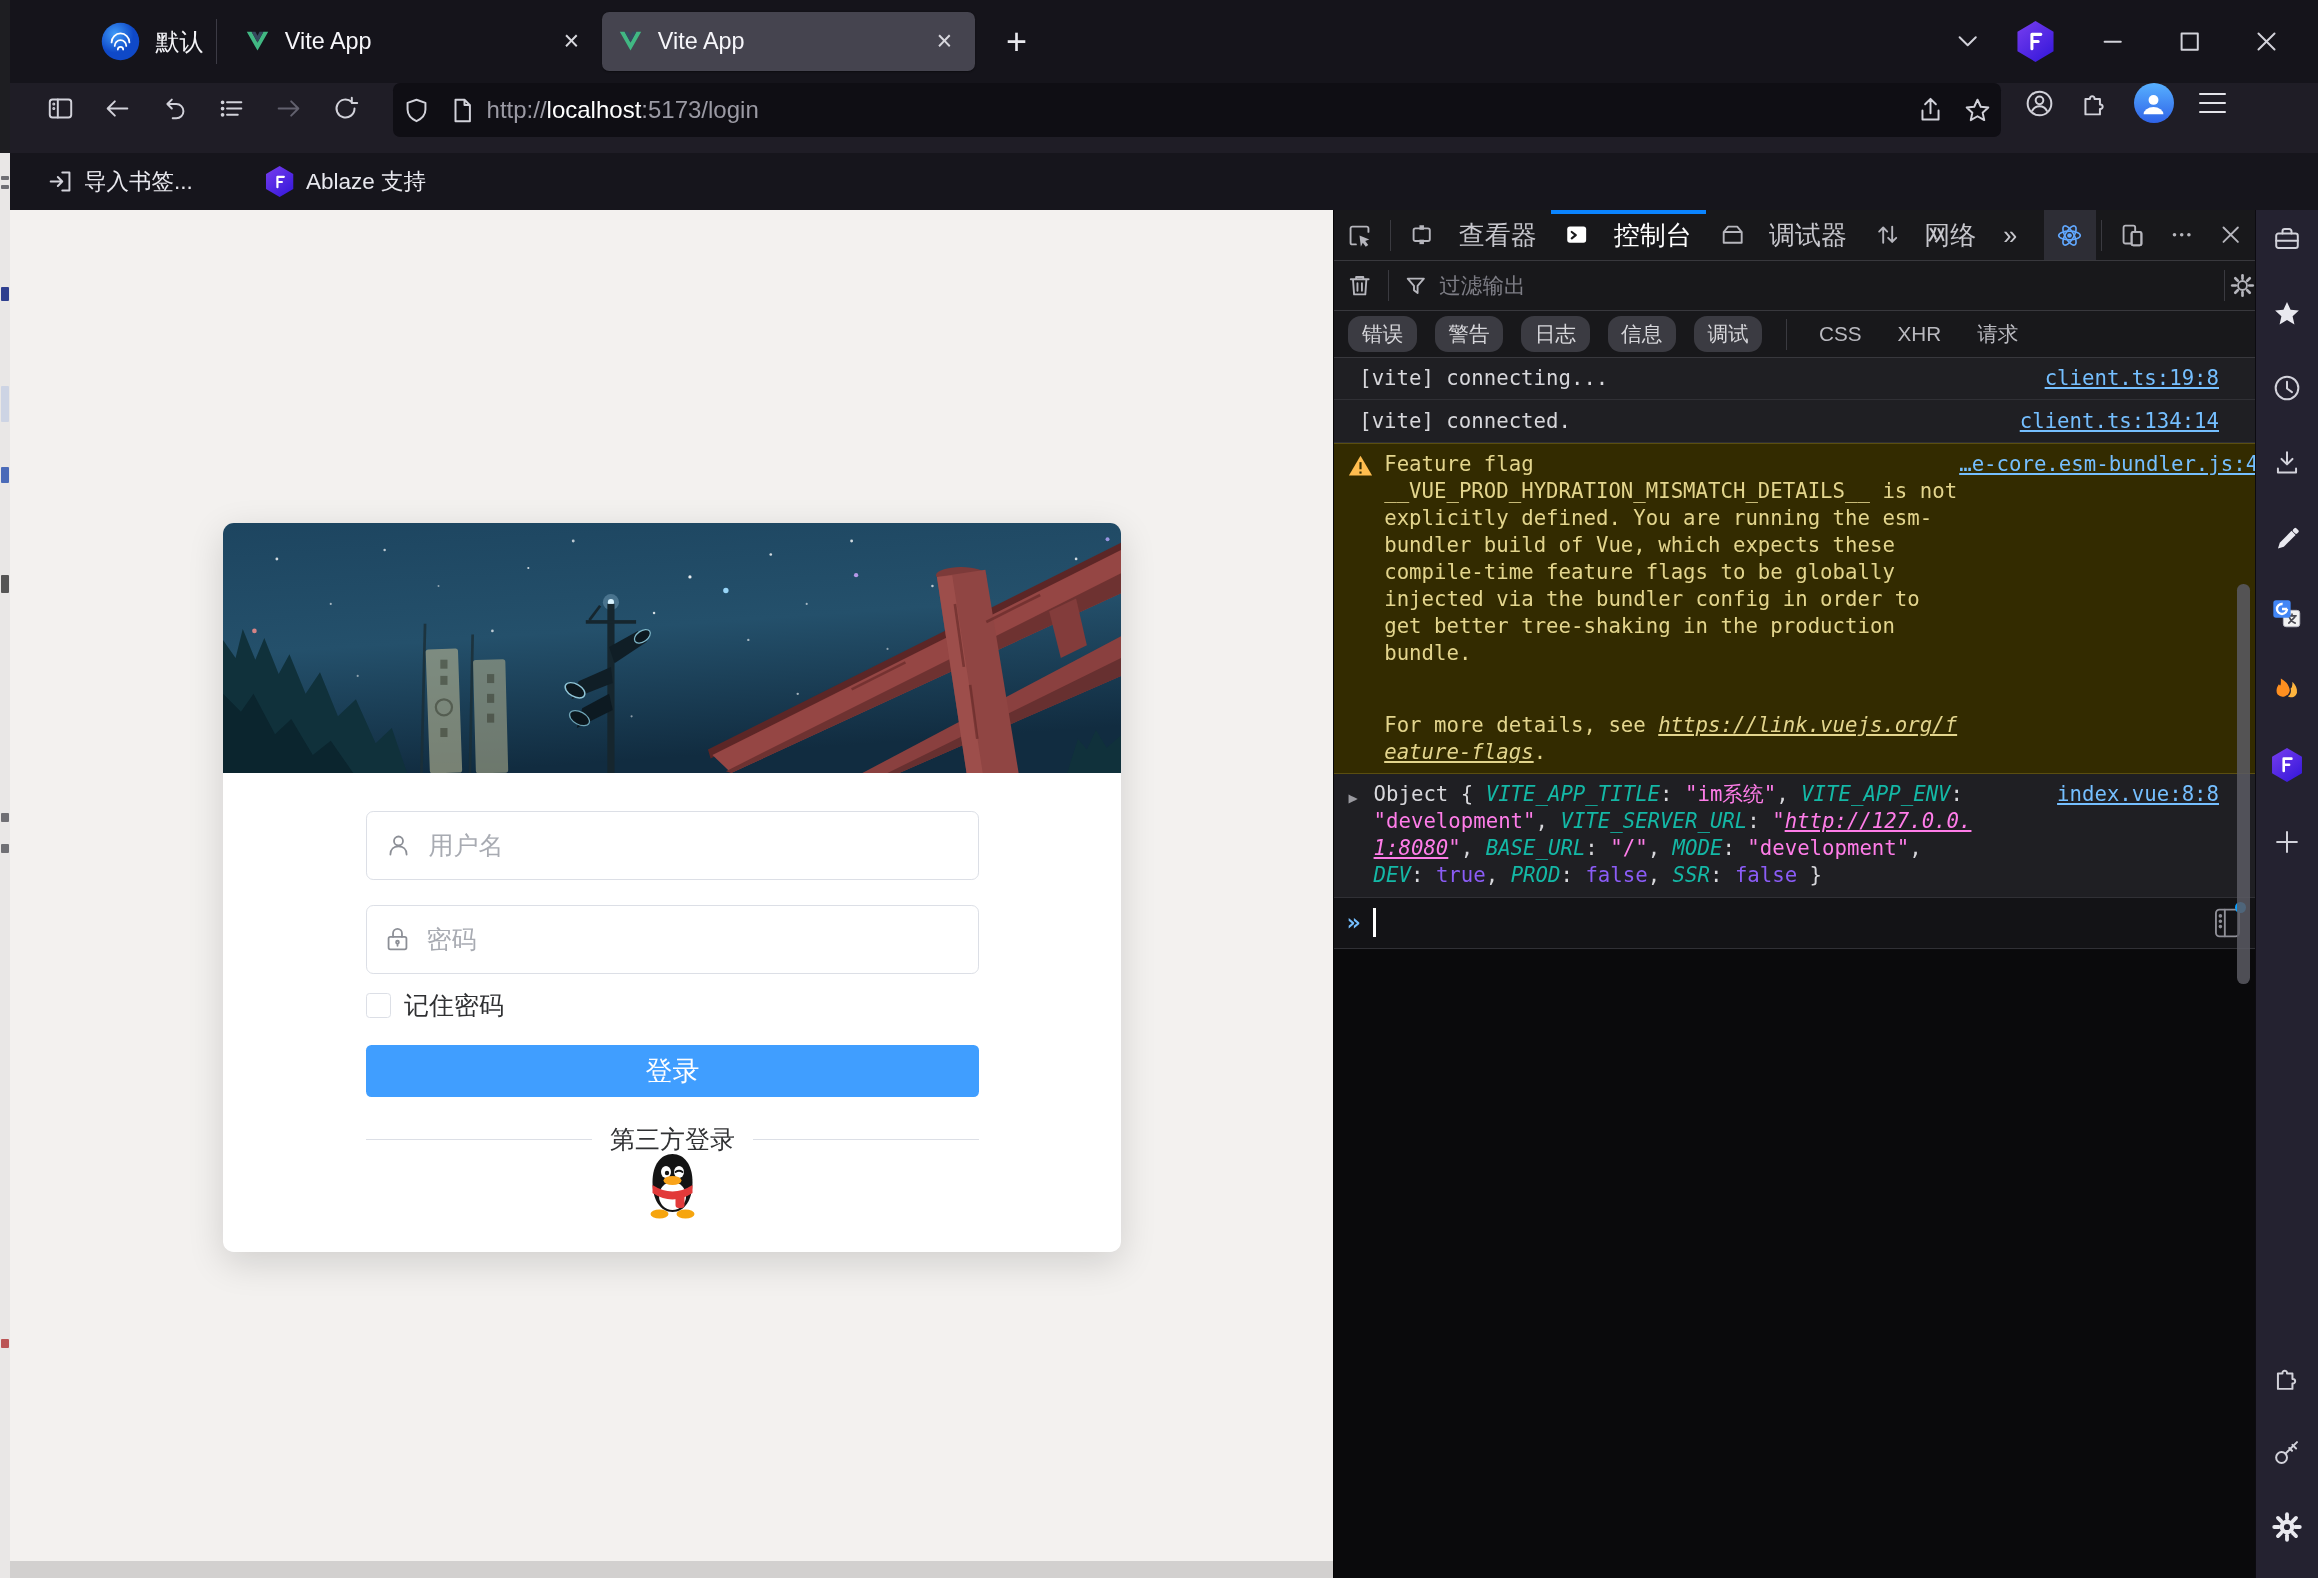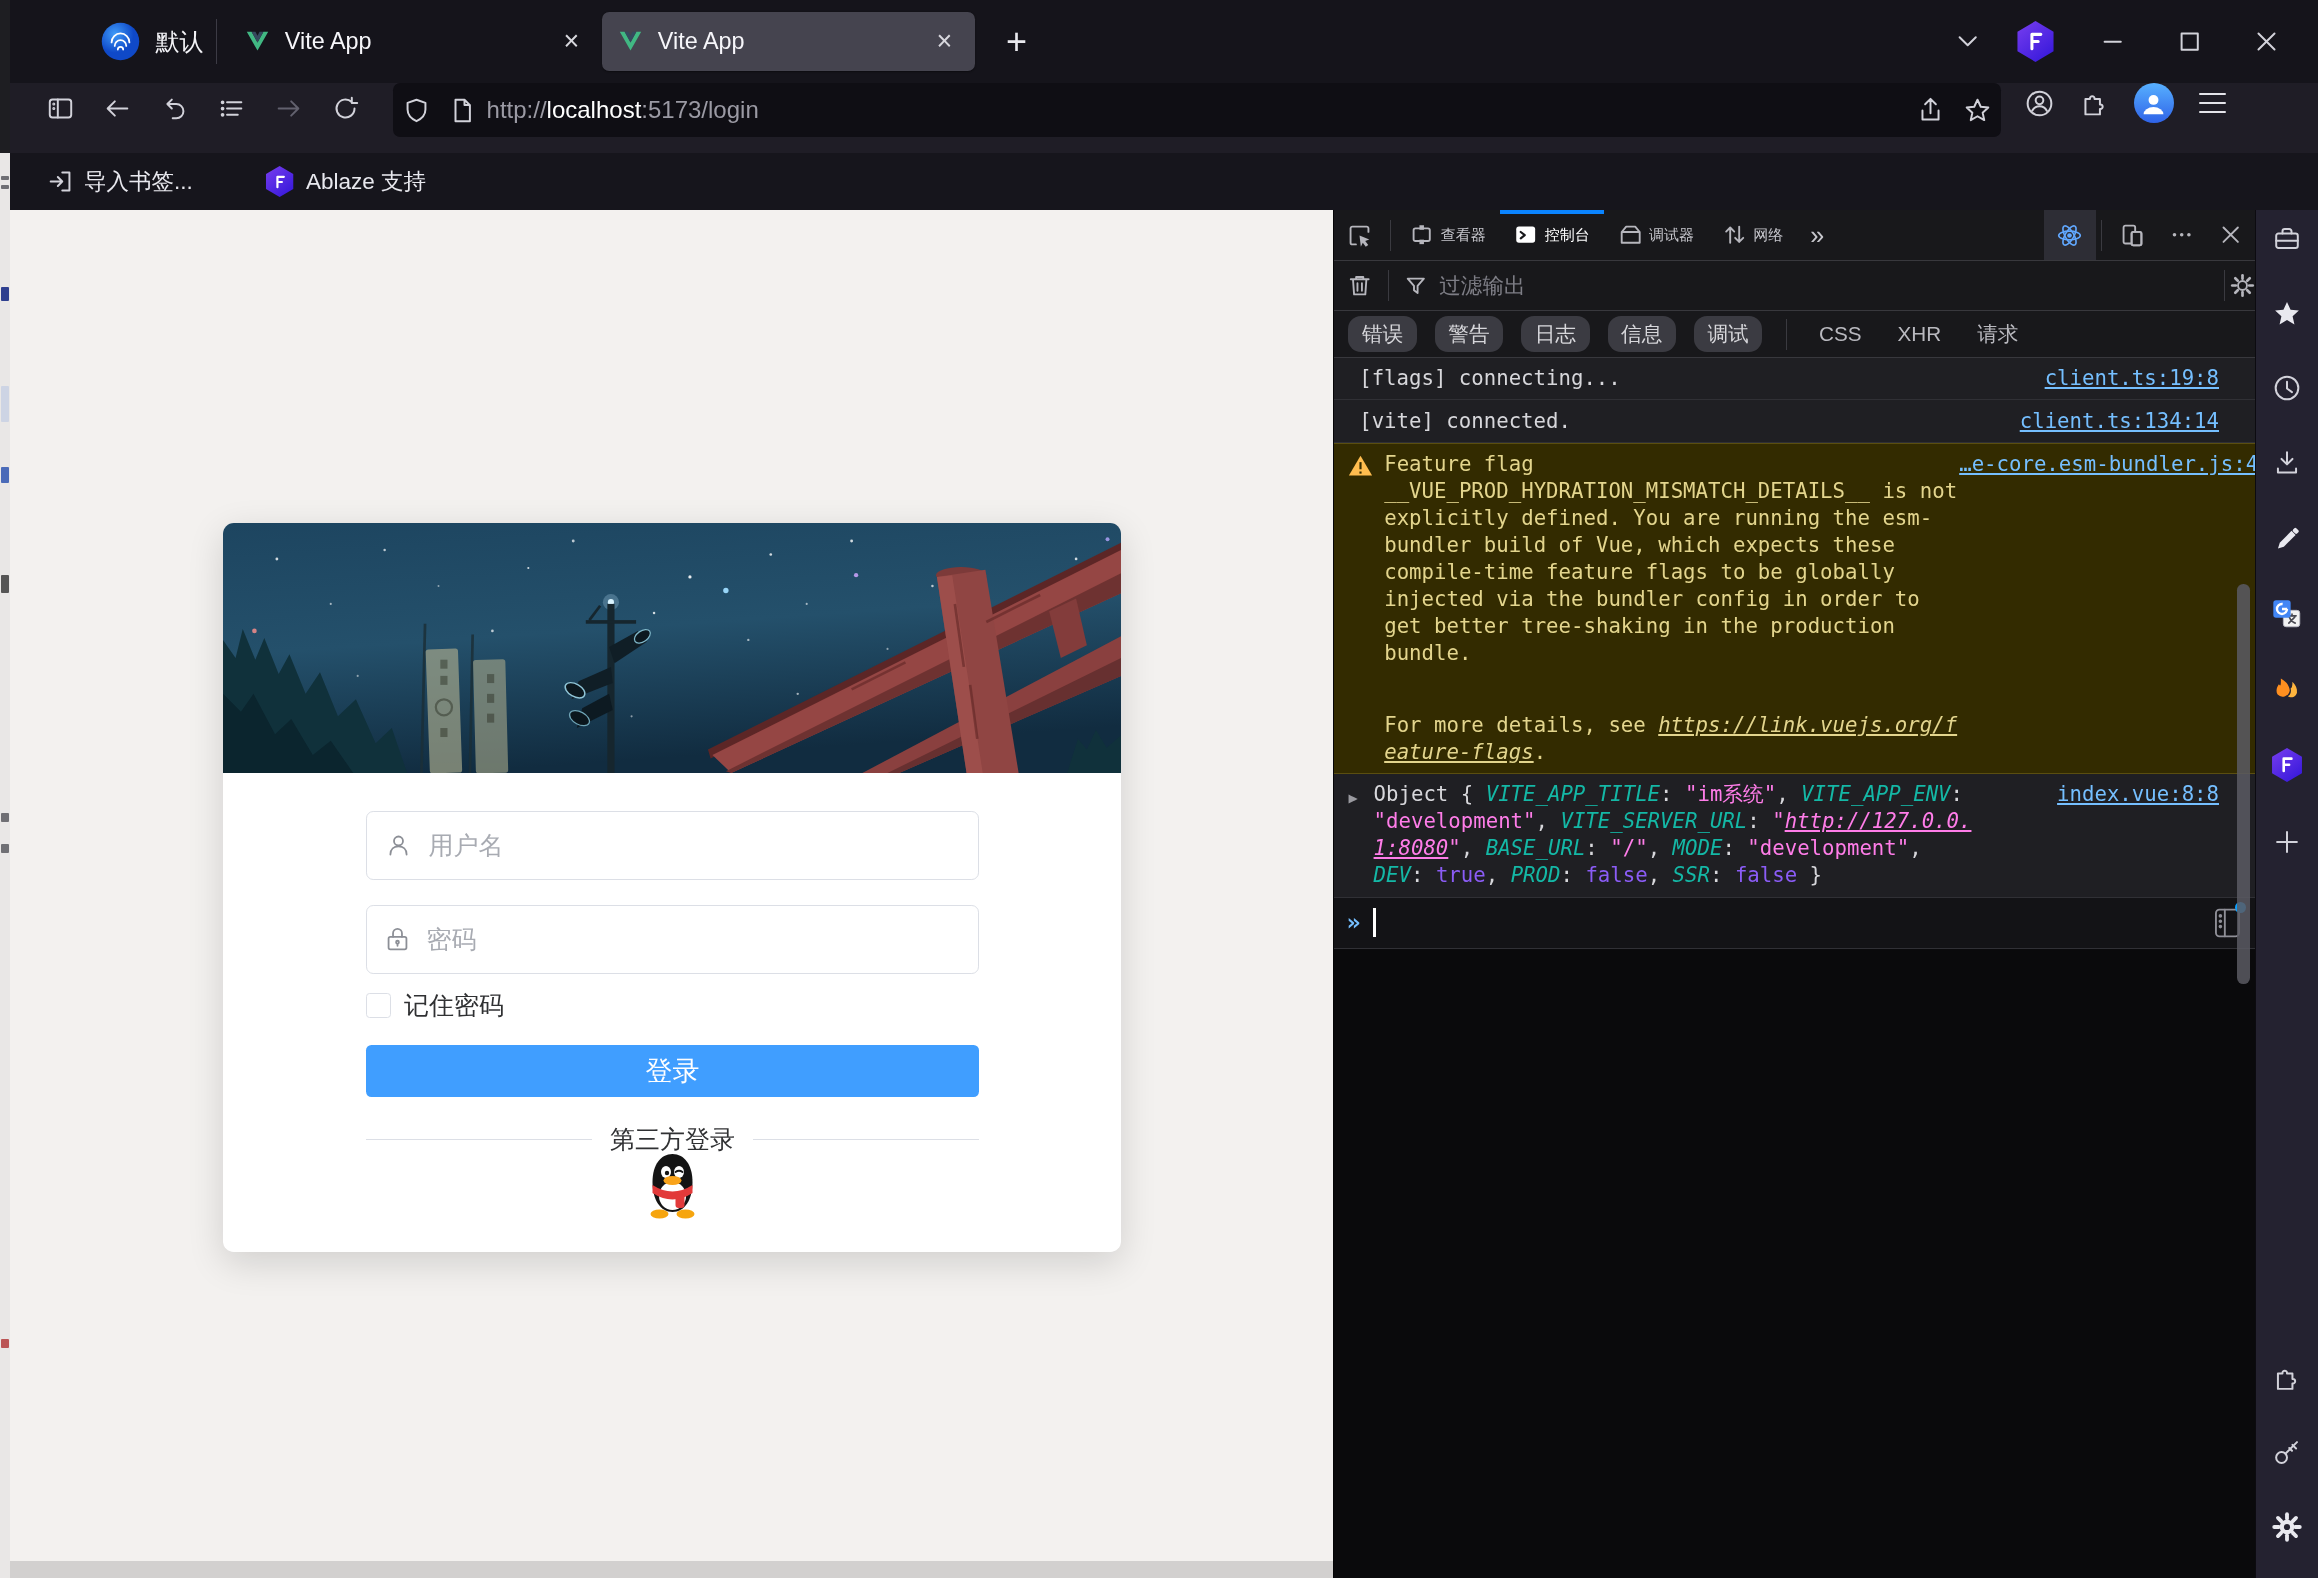--- a/index.html
+++ b/index.html
@@ -82,21 +82,21 @@
            color:#303133;font-size:25px;}
   #divider .line{flex:1;height:1.8px;background:#dcdfe6;}
   #qq{position:absolute;left:417px;top:629px;width:65px;height:68px;}
 
   
   #devtools{width:921px;height:100%;background:#18181b;border-left:1.8px solid #050507;position:relative;
             display:flex;flex-direction:column;flex:none;color:#d7d7db;}
   .dt-row{display:flex;align-items:center;border-bottom:0.9px solid #38383d;background:#18181b;flex:none;}
   #dt-toolbar{height:50px;}
   #dt-toolbar .cell{display:flex;align-items:center;justify-content:center;height:100%;padding:0 12.6px;}
-  .dt-tab{display:flex;align-items:center;gap:7px;height:100%;padding:0 14.4px;font-size:15px;color:#c6c6cc;
+  .dt-tab{display:flex;align-items:center;gap:25px;height:100%;padding:0 14.4px;font-size:26px;color:#c6c6cc;
           position:relative;}
   .dt-tab.active{color:#fff;}
   .dt-tab.active::before{content:"";position:absolute;left:0;top:0;width:100%;height:3.6px;background:#0a84ff;}
   .dt-sep{width:0.9px;height:31px;background:#3a3a40;margin:0 5.4px;flex:none;}
   #dt-toolbar .spacer,#dt-filter .spacer{flex:1;}
   .vue-cell{background:#2d2d35;}
   #dt-filter{height:49px;font-size:21.6px;color:#7e7e86;}
   #dt-filter .ph{margin-left:9px;}
   #dt-pills{height:46px;font-size:20.7px;gap:18px;padding-left:14.4px;}
   .pill{background:#3b3b42;border-radius:13px;padding:3.6px 13.5px;color:#d7d7db;}
@@ -582,21 +582,21 @@
         <span class="pill">信息</span>
         <span class="pill">调试</span>
         <div class="dt-sep"></div>
         <span class="plainf">CSS</span>
         <span class="plainf">XHR</span>
         <span class="plainf">请求</span>
       </div>
 
       <div id="dt-console">
         <div class="crow">
-          <span class="cmsg">[flags] connecting...</span>
+          <span class="cmsg">[vite] connecting...</span>
           <a class="csrc">client.ts:19:8</a>
         </div>
         <div class="crow">
           <span class="cmsg">[vite] connected.</span>
           <a class="csrc">client.ts:134:14</a>
         </div>
 
         <div class="crow warn">
           <svg width="25" height="23.4" viewBox="0 0 28 26" style="flex:none;margin-top:2.7px">
             <path d="M14 2 L27 24 H1 Z" fill="#ffbd4f"></path>

